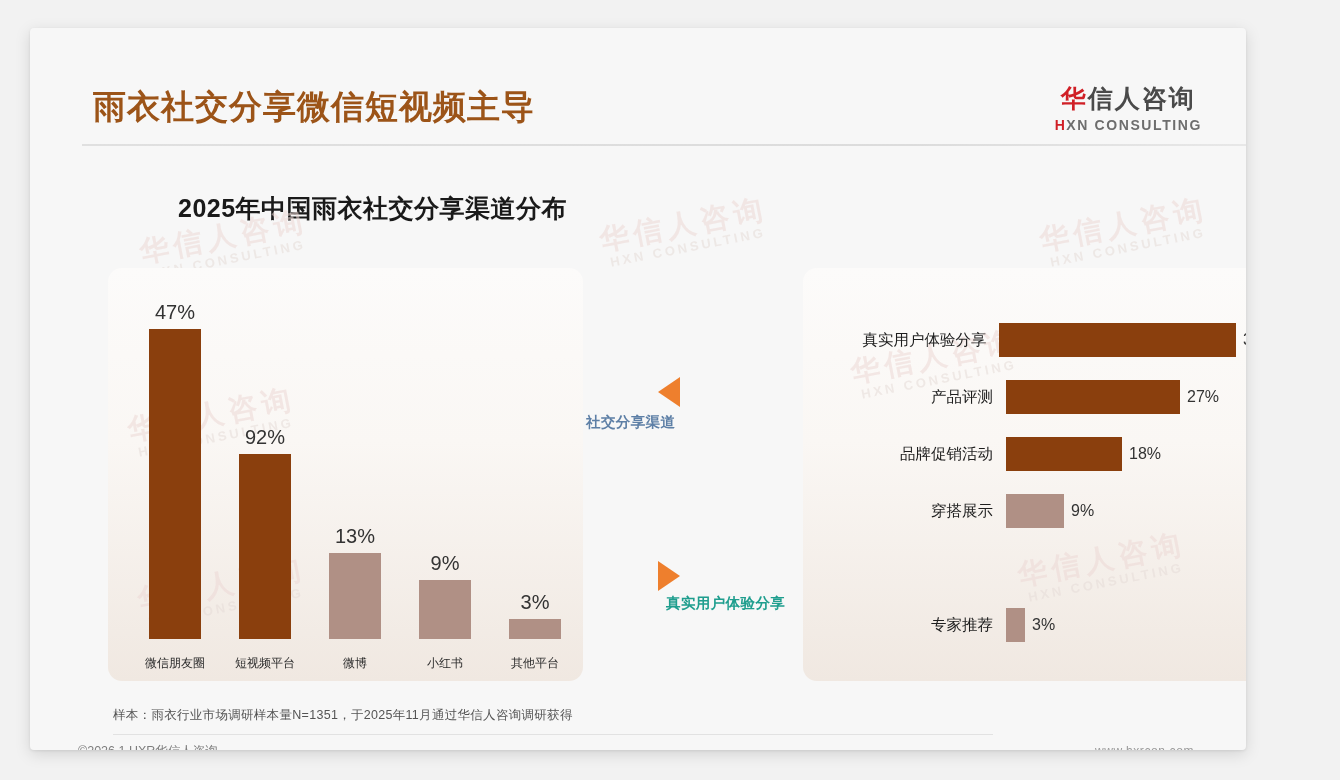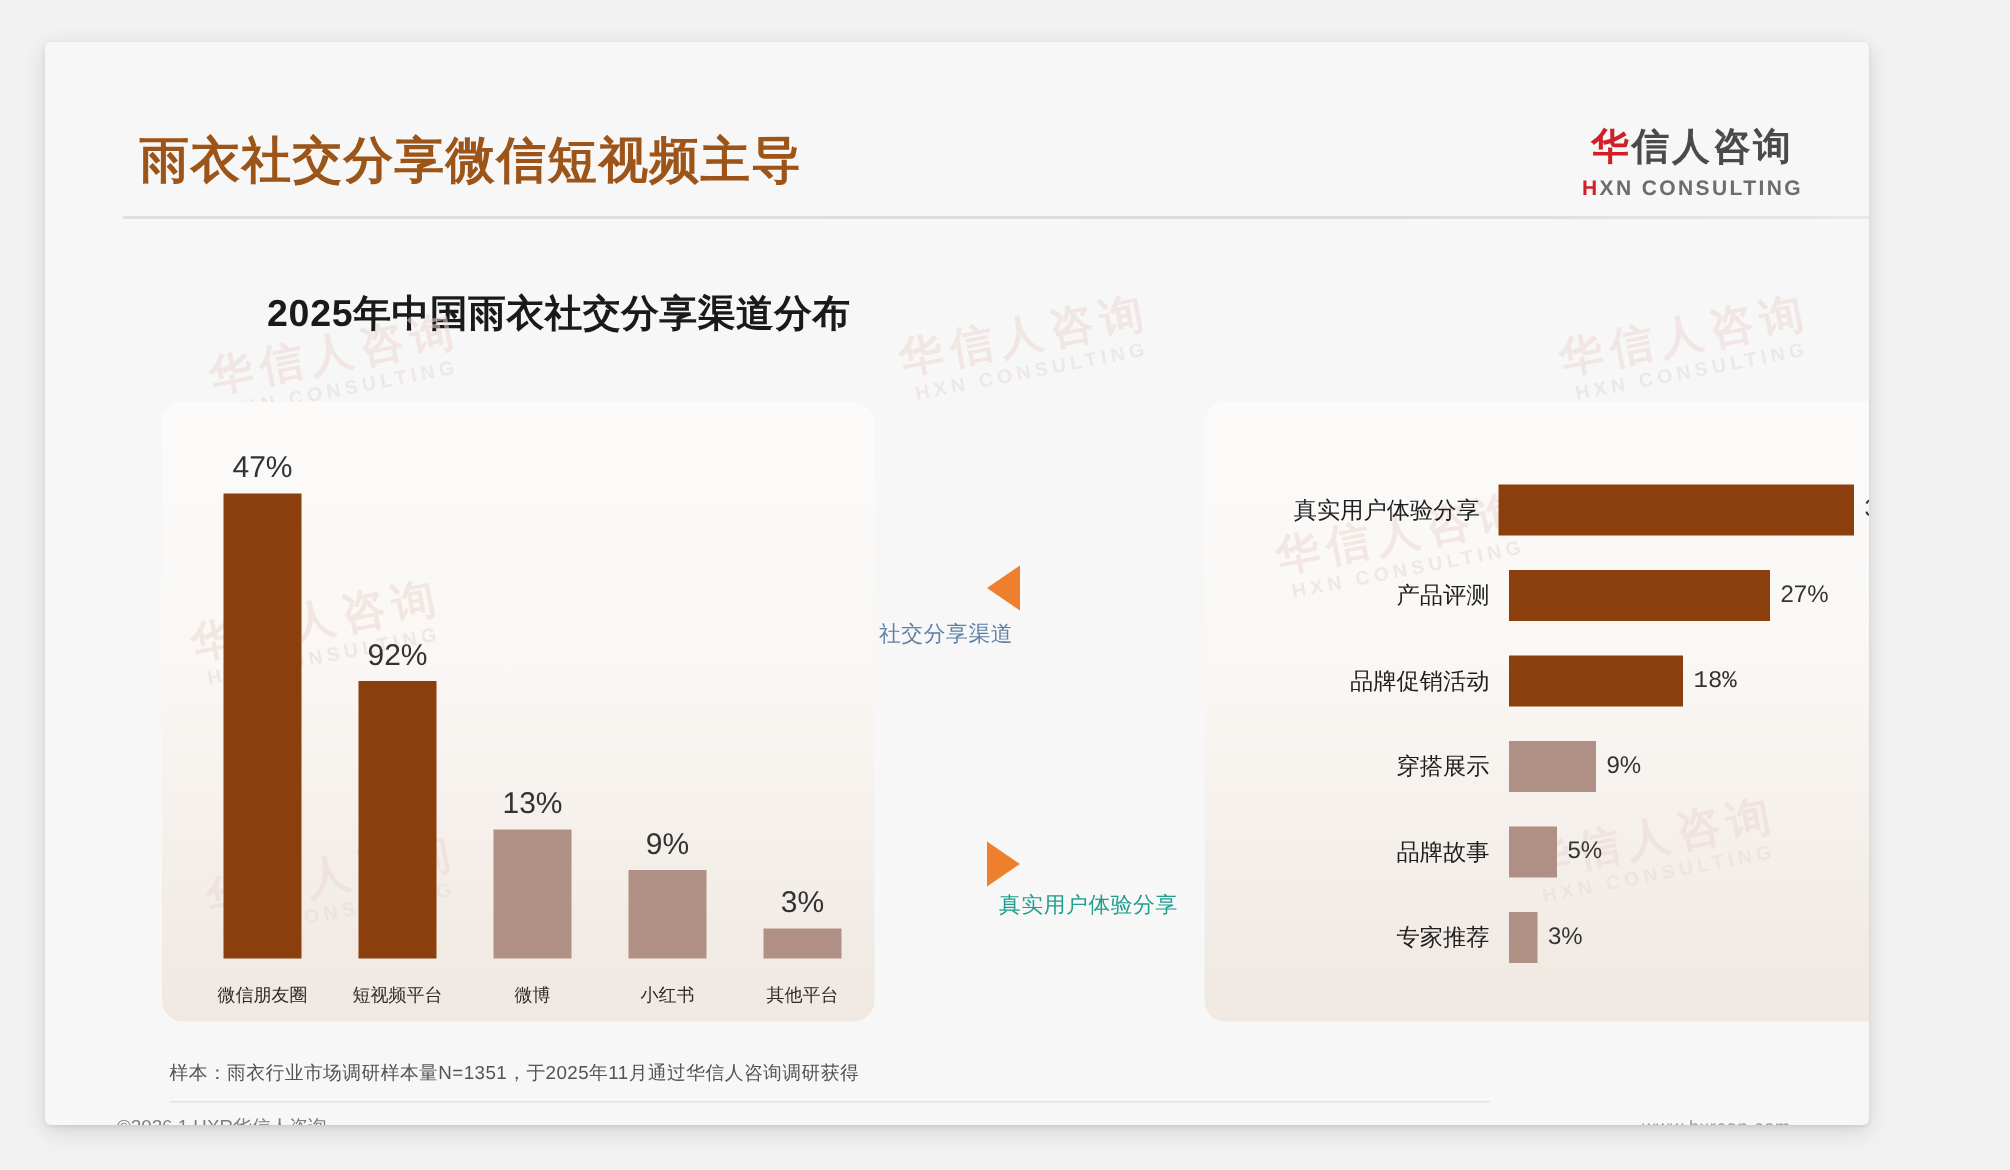--- a/index.html
+++ b/index.html
@@ -198,21 +198,21 @@
   }
   .tri-right {
     width: 0; height: 0;
     border-top: 15px solid transparent;
     border-bottom: 15px solid transparent;
     border-left: 22px solid #ee7f2d;
   }
   .mid-label {
     position: absolute;
     font-size: 14.5px;
-    font-weight: normal;
+    font-weight: bold;
     white-space: nowrap;
     letter-spacing: 0.4px;
   }
 
   
   #sample-note {
     position: absolute;
     left: 83px;
     top: 679px;
     width: 880px;
@@ -326,35 +326,30 @@
         <div class="hrow" style="top: 55px;">
           <div class="hlabel">真实用户体验分享</div>
           <div class="hbar" style="width: 245px; background: rgb(138, 63, 13);"></div>
           <div class="hval">38%</div>
         </div>
         <div class="hrow" style="top: 112px;">
           <div class="hlabel">产品评测</div>
           <div class="hbar" style="width: 174px; background: rgb(138, 63, 13);"></div>
           <div class="hval">27%</div>
         </div>
-        <div class="hrow" style="top: 169px; font-family: Liberation Mono, monospace;">
+        <div class="hrow" style="top: 169px;">
           <div class="hlabel">品牌促销活动</div>
           <div class="hbar" style="width: 116px; background: rgb(138, 63, 13);"></div>
           <div class="hval">18%</div>
         </div>
         <div class="hrow" style="top: 226px;">
           <div class="hlabel">穿搭展示</div>
           <div class="hbar" style="width: 58px; background: rgb(176, 144, 133);"></div>
           <div class="hval">9%</div>
         </div>
-        <div class="hrow" style="top: 283px;">
-          <div class="hlabel">品牌故事</div>
-          <div class="hbar" style="width: 32px; background: rgb(176, 144, 133);"></div>
-          <div class="hval">5%</div>
-        </div>
         <div class="hrow" style="top: 340px;">
           <div class="hlabel">专家推荐</div>
           <div class="hbar" style="width: 19px; background: rgb(176, 144, 133);"></div>
           <div class="hval">3%</div>
         </div>
       </div>
   </div>
 
   <div class="mid-marker" style="left:628px; top:349px;">
     <div class="tri-left" style="border-right-color: rgb(238, 127, 45);"></div>

